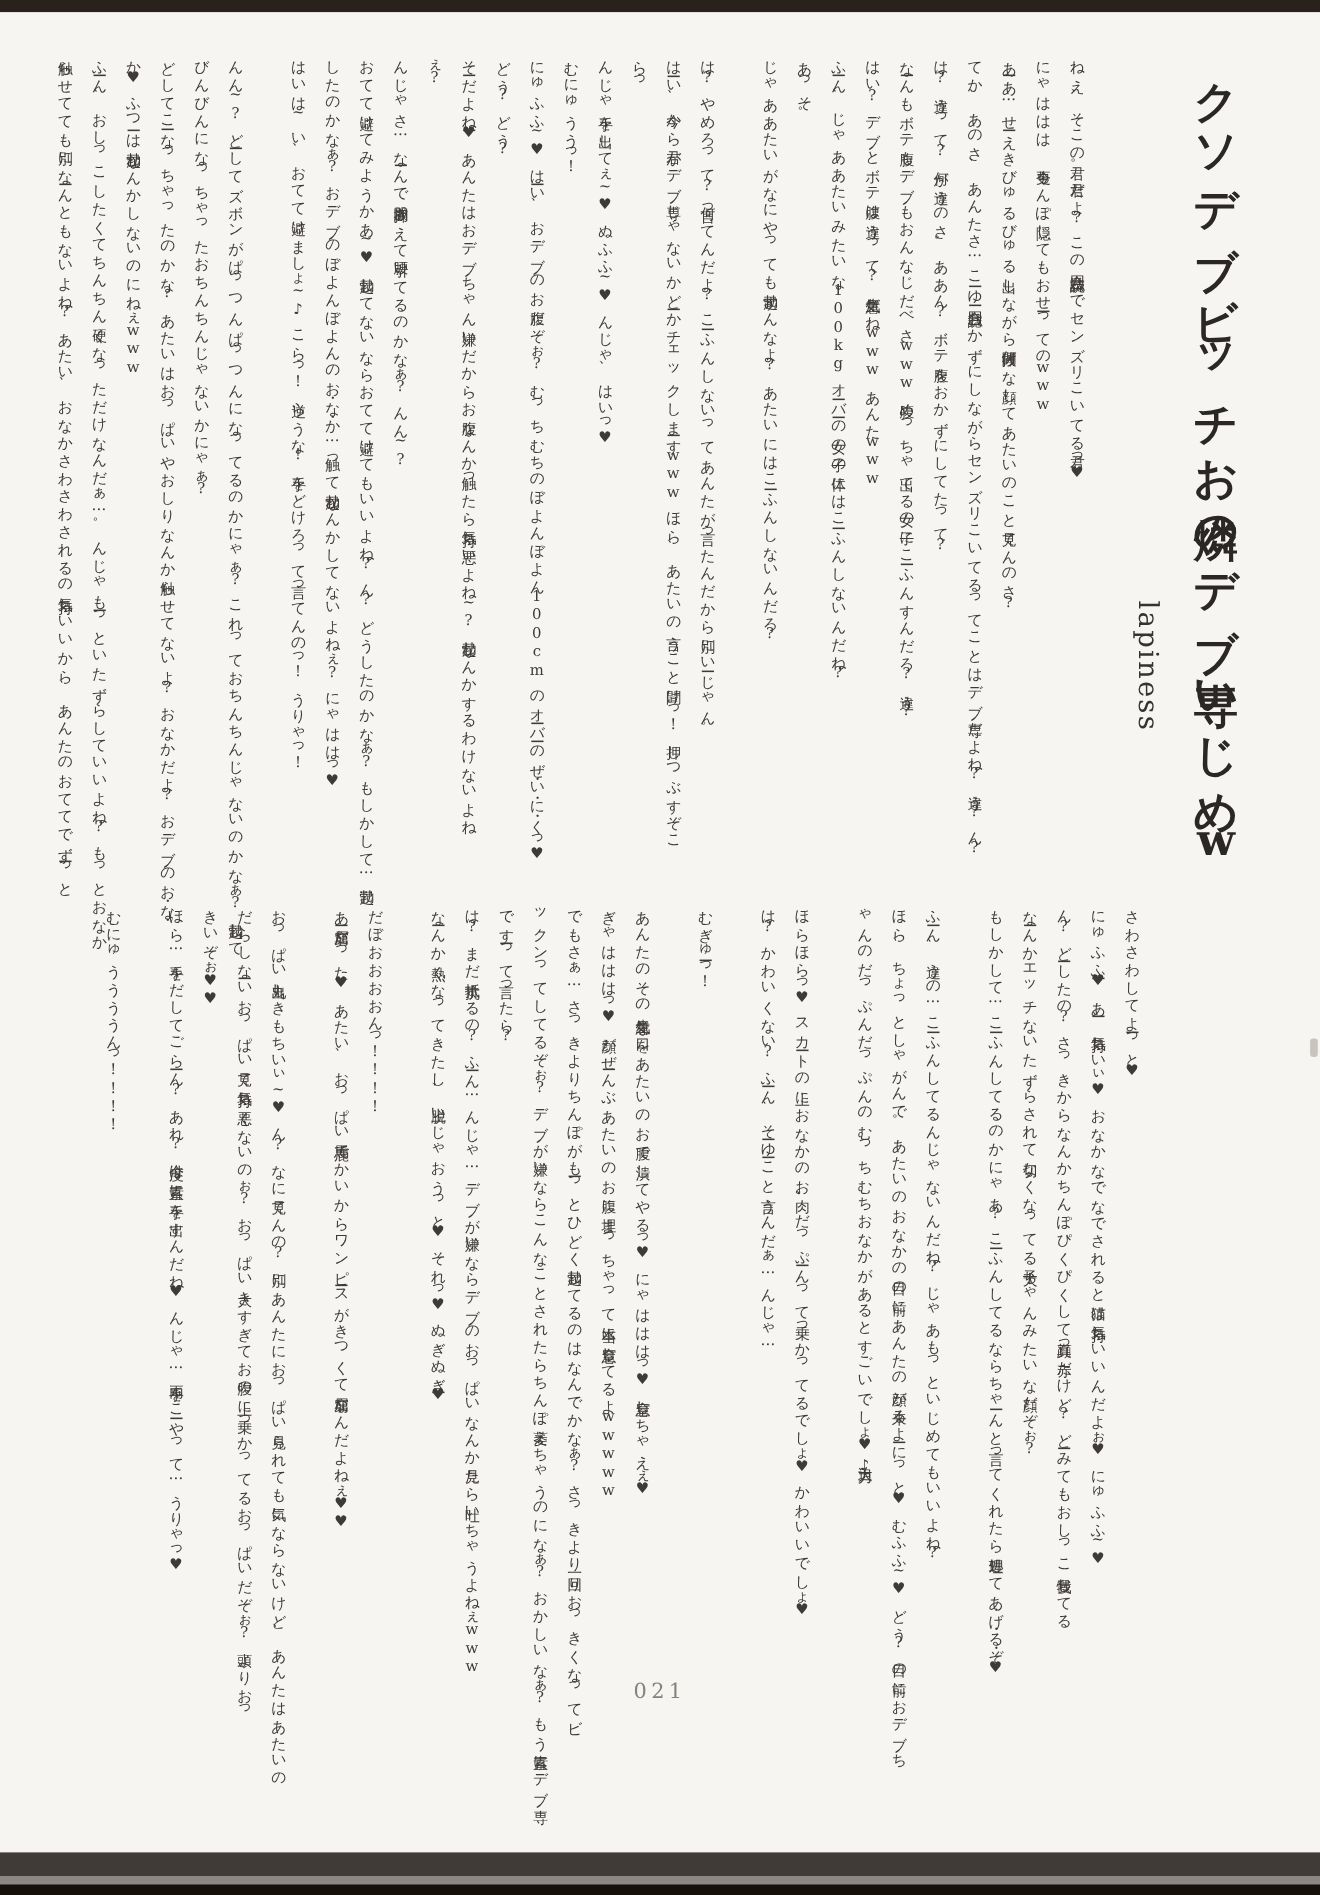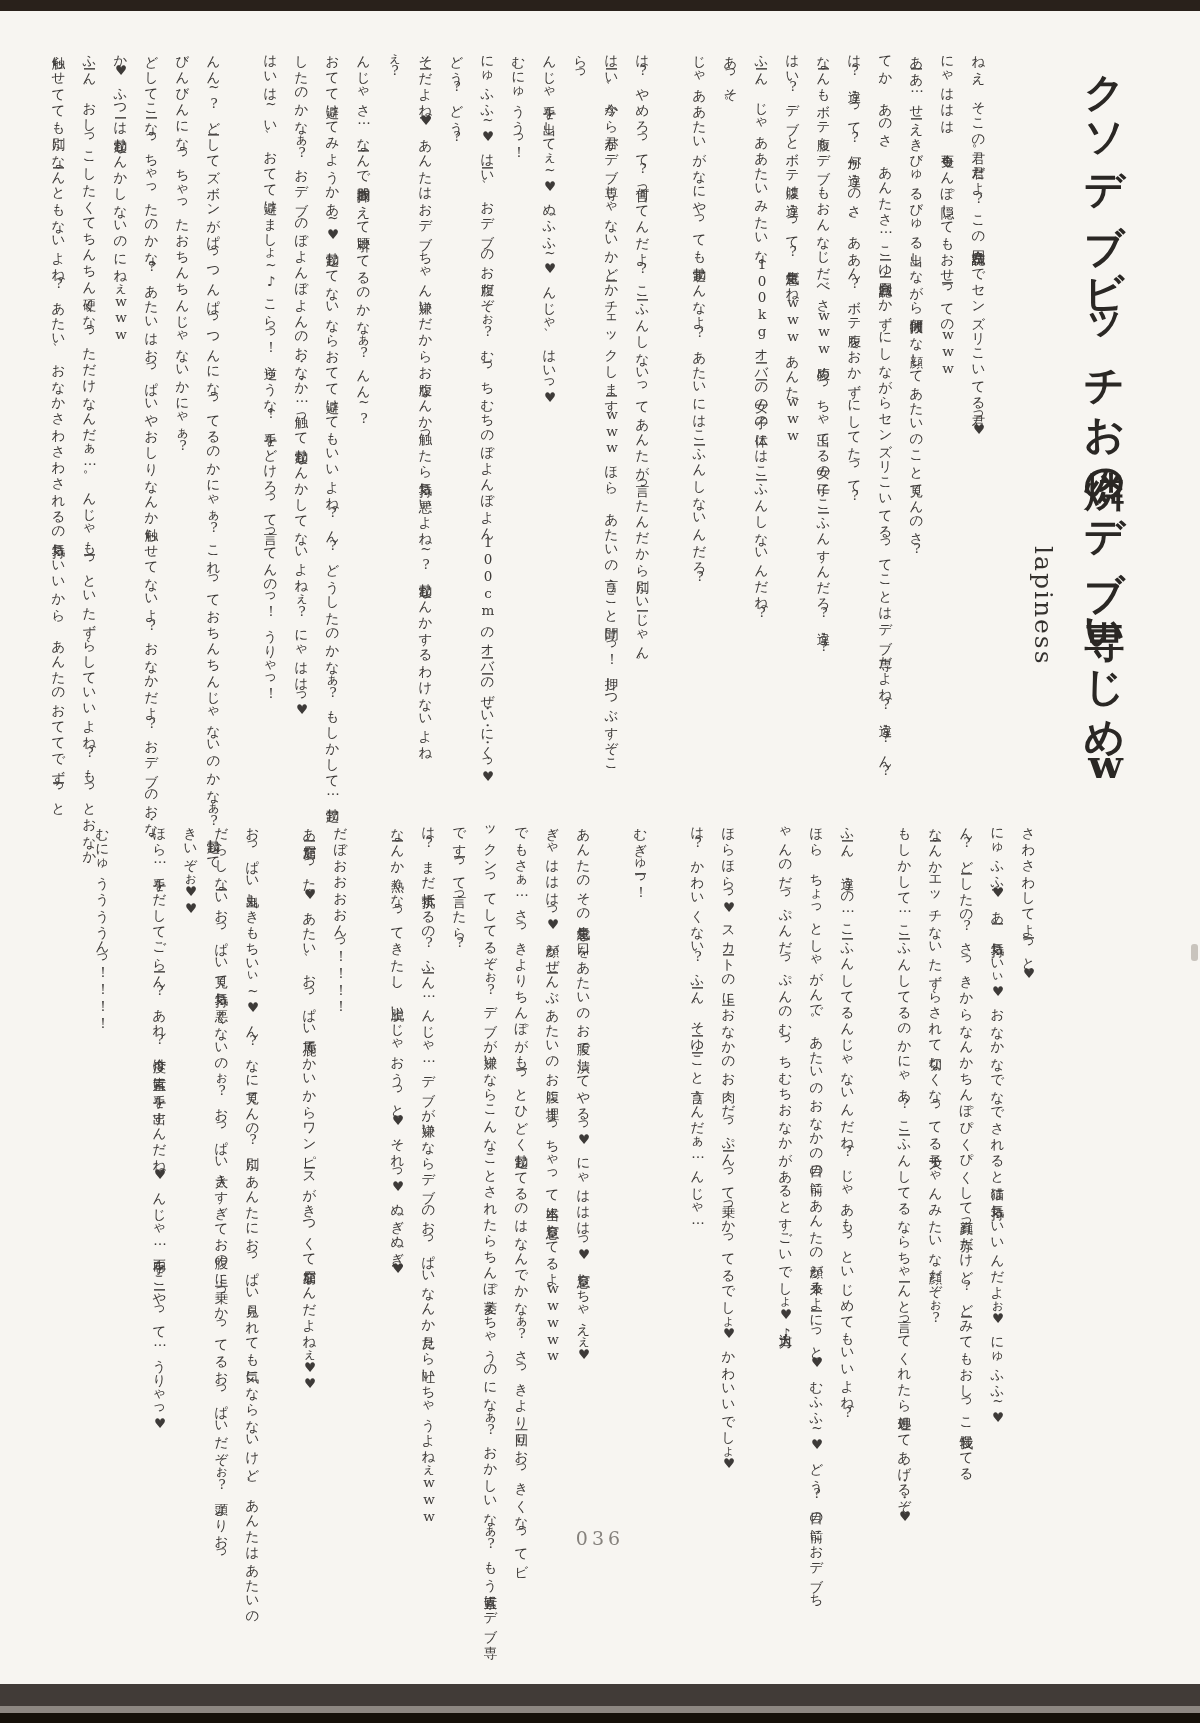--- a/index.html
+++ b/index.html
@@ -115,21 +115,21 @@
       <div class="vcol">なーんか熱くなってきたし、上脱いじゃおうっと♥それっ♥ぬぎぬぎー♥</div>
       <div class="vcol para">だぼおおおおんっ!!!!</div>
       <div class="vcol">あー窮屈だった♥あたい、おっぱい馬鹿でかいからワンピースがきつくて窮屈なんだよねぇ♥♥</div>
       <div class="vcol para">おっぱい丸出しきもちいぃ~♥ん?なに見てんの?別にあんたにおっぱい見られても気にならないけど、あんたはあたいの</div>
       <div class="vcol">だらしなーいおっぱい見て気持ち悪くないのぉ?おっぱい大きすぎてお腹の上に乗っかってるおっぱいだぞぉ?頭よりおっ</div>
       <div class="vcol">きいぞぉ♥♥</div>
       <div class="vcol">ほら…手をだしてごらーん?あれ?今度は素直に手を出すんだね♥んじゃ…両手をこーやって…うりゃっ♥</div>
       <div class="vcol para">むにゅううううんっ!!!!</div>
     </div>
 
-  <div class="page-number">036</div>
+  <div class="page-number">021</div>
 
   <div class="scan-artifact"></div>
 
   <div class="bar bottom-dark"></div>
   <div class="bar bottom-mid"></div>
   <div class="bar bottom-black"></div>
 
 </div>
 
 </body></html>

